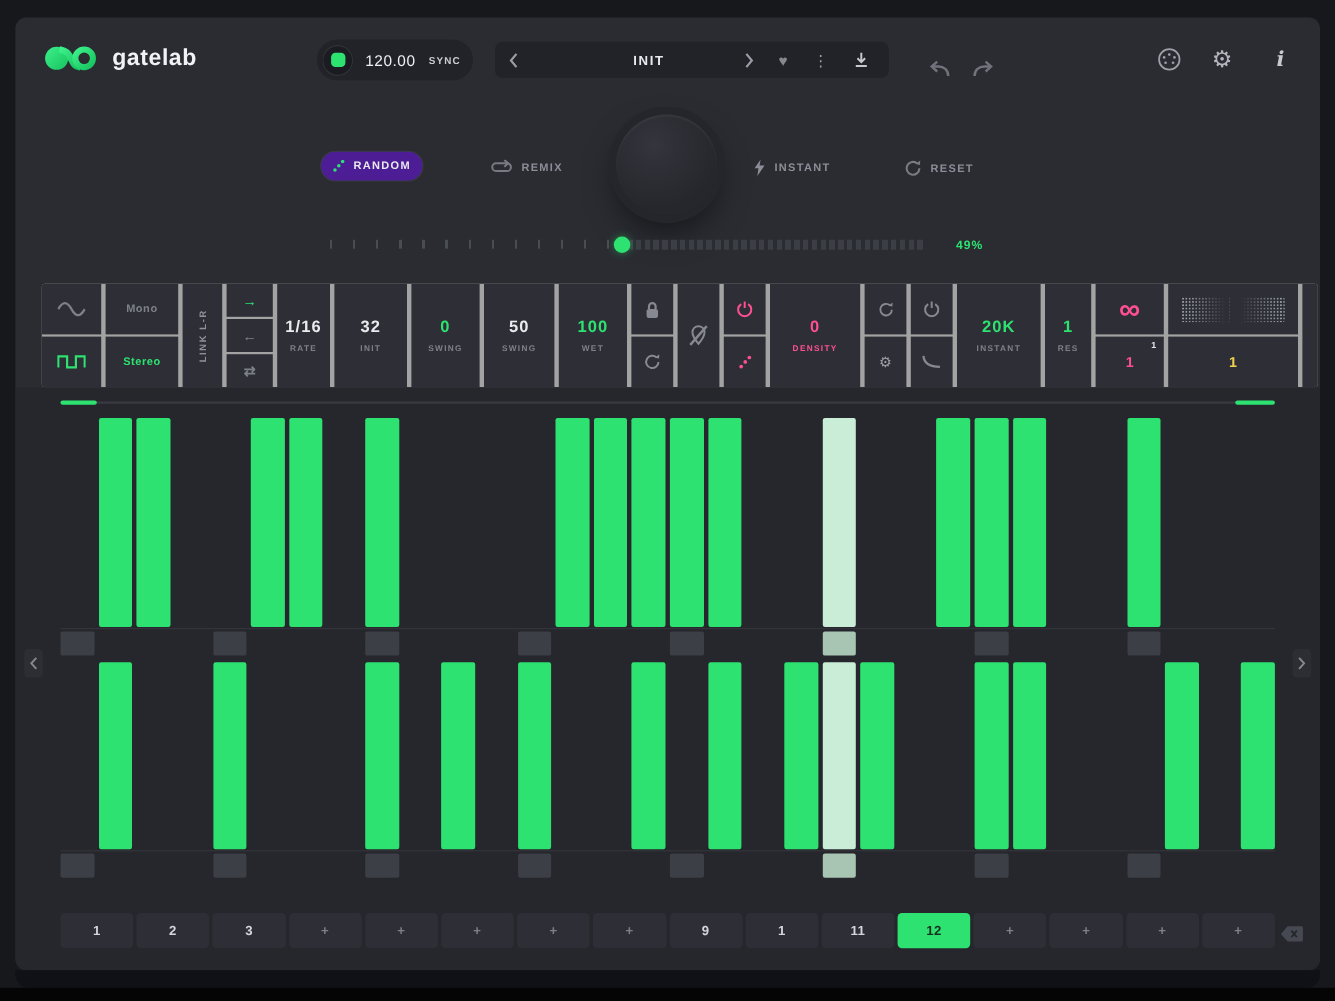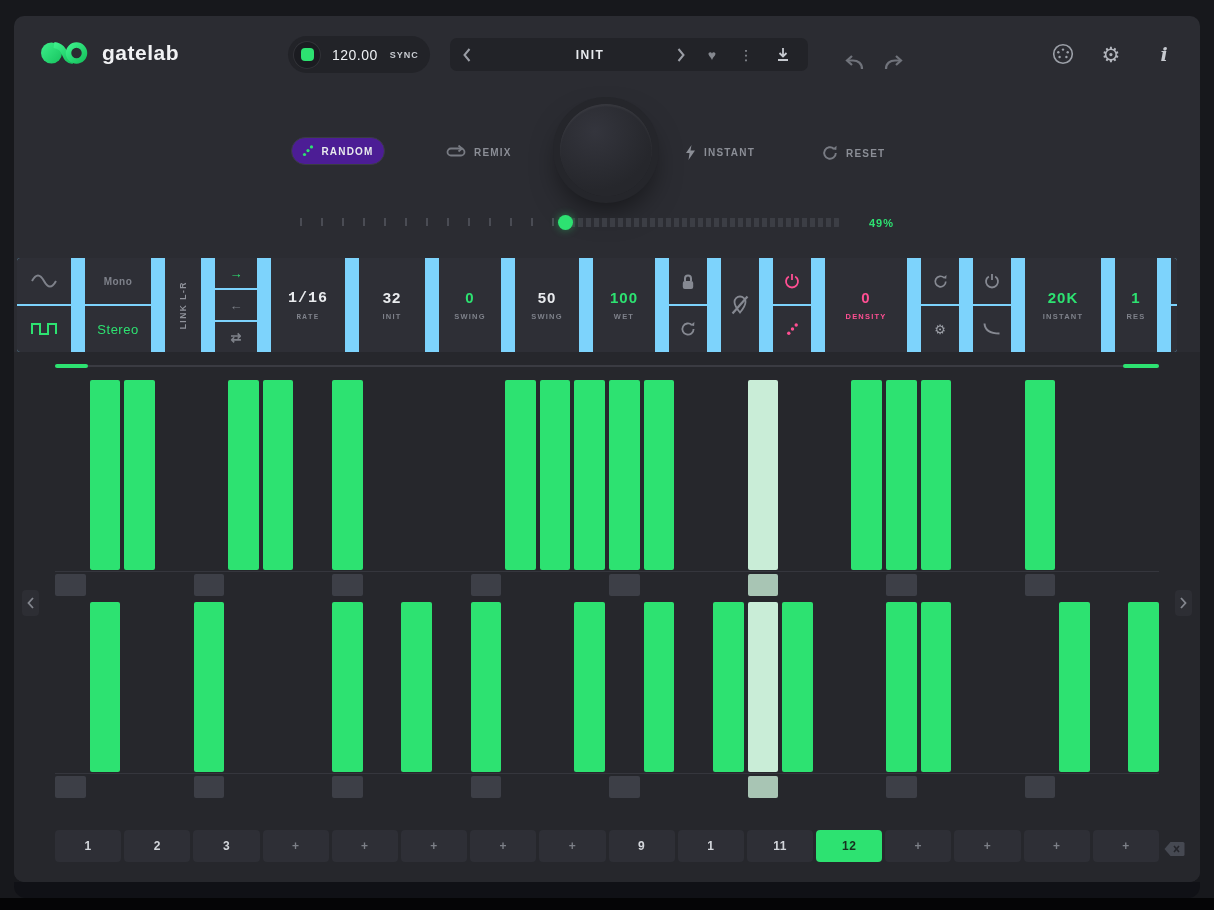--- a/index.html
+++ b/index.html
@@ -33,30 +33,30 @@
 .gen-label{font-size:10px;font-weight:bold;color:#8b8e96;letter-spacing:1.2px}
 .random-pill .gen-label{color:#e8eaed}
 .knob{position:absolute;left:546px;top:88px;width:92px;height:92px;border-radius:50%;background:radial-gradient(circle at 38% 30%,#34353d,#26272c 68%);box-shadow:0 0 0 7px #25262b,0 14px 28px rgba(0,0,0,.5),inset 0 2px 2px rgba(255,255,255,.05)}
 .slider{position:absolute;left:286px;top:198px;width:540px;height:16px}
 .ticks-left{position:absolute;left:0;top:4px;height:8px;background:repeating-linear-gradient(90deg,#4a4c54 0 2px,transparent 2px 21px)}
 .dashes-right{position:absolute;right:0;top:3.5px;height:9px;background:repeating-linear-gradient(90deg,#3c3e45 0 5px,#2b2c32 5px 8px);border-radius:2px}
 .slider-handle{position:absolute;top:.5px;width:15px;height:15px;border-radius:50%;background:var(--green);box-shadow:0 0 8px rgba(45,226,113,.45)}
 .amount-label{position:absolute;left:855px;top:201px;font-size:11px;font-weight:bold;color:var(--green);letter-spacing:1px}
 
 
-.toolbar{position:absolute;left:3px;top:242px;width:1160px;height:94px;display:flex;gap:14px;background:#7dd3fc;border-radius:3px;overflow:hidden}
+.toolbar{position:absolute;left:24px;top:242px;width:1160px;height:94px;display:flex;gap:4px;background:#a3a3a3;border-radius:3px;overflow:hidden}
 .tb-col{display:flex;flex-direction:column;gap:2px;flex-shrink:0}
 .tb-cell{background:#2e2f36;flex:1;display:flex;align-items:center;justify-content:center;position:relative}
 .tb-param{flex-direction:column;gap:6px}
 .tb-value{font-size:15px;font-weight:bold;letter-spacing:1px;color:#e9ebee}
 .tb-label{font-size:7.5px;font-weight:bold;letter-spacing:1.2px;color:#7e818a}
 .pink .tb-value,.pink .tb-label{color:var(--pink)}
 .green .tb-value{color:var(--green)}
 .mono-lbl{font-size:10px;font-weight:bold;color:#7e818a;letter-spacing:.5px}
-.stereo-lbl{font-size:13px;font-weight:normal;color:var(--green);letter-spacing:.5px}
+.stereo-lbl{font-size:10px;font-weight:bold;color:var(--green);letter-spacing:.5px}
 .vtext{font-size:8.5px;font-weight:bold;color:#8f929a;letter-spacing:1.5px;writing-mode:vertical-rl;transform:rotate(180deg)}
 .arrow-g{font-size:13px;font-weight:bold;color:var(--green)}
 .arrow-d{font-size:13px;font-weight:bold;color:#7d8088}
 .inf{font-size:27px;font-weight:bold;color:var(--pink);line-height:1}
 .inf-badge{position:absolute;right:7px;top:3px;font-size:8px;font-weight:bold;color:#e4e6ea}
 .inf-val{font-size:13px;font-weight:bold;color:var(--pink)}
 .dither-row{display:flex;gap:6px}
 .dither-tex{width:44px;height:23px;border-radius:2px;background-image:radial-gradient(circle,#9aa0a8 .8px,transparent .95px);background-size:3px 3px;position:relative;overflow:hidden}
 .dither-tex::after{content:'';position:absolute;inset:0}
 .fade-r::after{background:linear-gradient(90deg,transparent 10%,#2e2f36 92%)}
@@ -243,21 +243,21 @@
             <span class="arrow-g">→</span>
           </div>
       <div class="tb-cell">
             <span class="arrow-d">←</span>
           </div>
       <div class="tb-cell">
             <span class="arrow-d">⇄</span>
           </div>
     </div>
 
-    <div style="display:contents"><div class="tb-col" style="width: 74px; font-family: Liberation Mono, monospace;">
+    <div style="display:contents"><div class="tb-col" style="width: 48px;">
             <div class="tb-cell tb-param">
               <div class="tb-value" style="color: rgb(233, 235, 238);">1/16</div>
               <div class="tb-label">RATE</div>
             </div>
           </div><div class="tb-col" style="width: 66px;">
             <div class="tb-cell tb-param">
               <div class="tb-value" style="color: rgb(233, 235, 238);">32</div>
               <div class="tb-label">INIT</div>
             </div>
           </div><div class="tb-col" style="width: 62px;">

